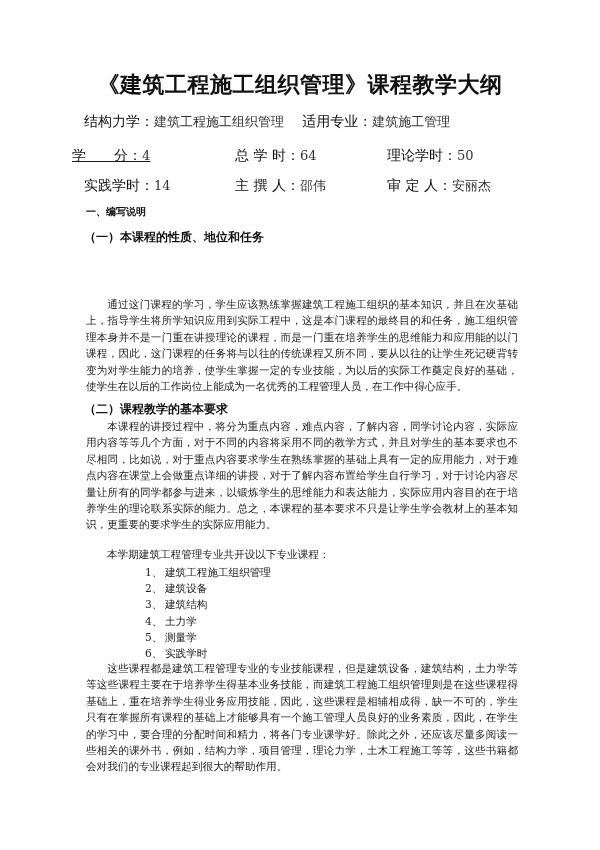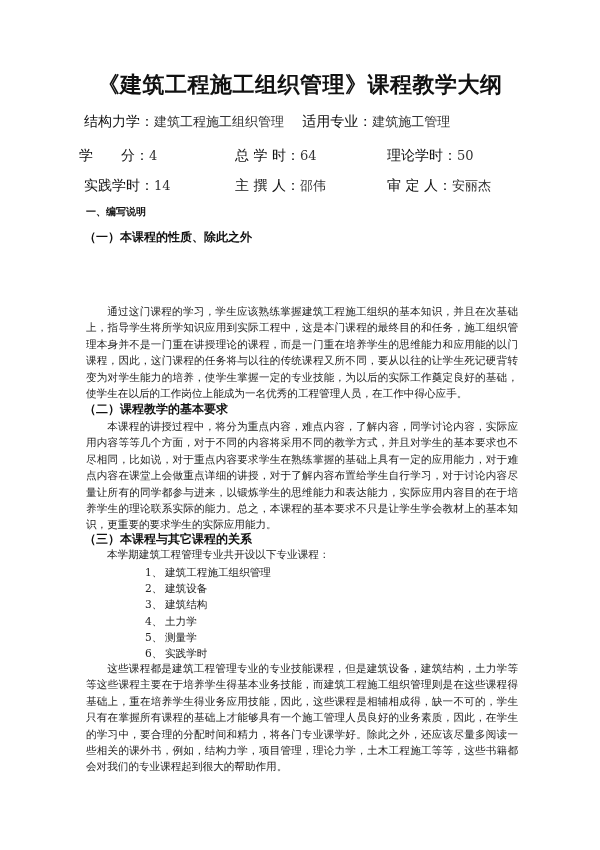--- a/index.html
+++ b/index.html
@@ -109,21 +109,21 @@
 <div class="page">
 
   <div class="title">《建筑工程施工组织管理》课程教学大纲</div>
 
   <div class="meta-row" style="top:113px;">
     <span class="meta-label">结构力学：</span><span class="meta-value">建筑工程施工组织管理</span>
     <span style="display:inline-block;width:10px;"></span>
     <span class="meta-label">适用专业：</span><span class="meta-value">建筑施工管理</span>
   </div>
 
-  <div class="meta-cell" style="left:79px; top:145px;">
+  <div class="meta-cell" style="left:72px; top:145px;text-decoration:underline;">
     <span class="meta-label">学　　分：</span><span class="meta-value">4</span>
   </div>
   <div class="meta-cell" style="left:235px; top:145px;">
     <span class="meta-label">总 学 时：</span><span class="meta-value">64</span>
   </div>
   <div class="meta-cell" style="left:387px; top:145px;">
     <span class="meta-label">理论学时：</span><span class="meta-value">50</span>
   </div>
 
   <div class="meta-cell" style="left:84px; top:175px;">
@@ -131,27 +131,26 @@
   </div>
   <div class="meta-cell" style="left:235px; top:175px;">
     <span class="meta-label">主 撰 人：</span><span class="meta-value">邵伟</span>
   </div>
   <div class="meta-cell" style="left:387px; top:175px;">
     <span class="meta-label">审 定 人：</span><span class="meta-value">安丽杰</span>
   </div>
 
   <div class="h1">一、编写说明</div>
 
-  <div class="h2" style="top:229px;">（一）本课程的性质、除此之外</div>
-  <p class="para" style="top:303px;">通过这门课程的学习，学生应该熟练掌握建筑工程施工组织的基本知识，并且在次基础上，指导学生将所学知识应用到实际工程中，这是本门课程的最终目的和任务，施工组织管理本身并不是一门重在讲授理论的课程，而是一门重在培养学生的思维能力和应用能的以门课程，因此，这门课程的任务将与以往的传统课程又所不同，要从以往的让学生死记硬背转变为对学生能力的培养，使学生掌握一定的专业技能，为以后的实际工作奠定良好的基础，使学生在以后的工作岗位上能成为一名优秀的工程管理人员，在工作中得心应手。</p>
+  <div class="h2" style="top:229px;">（一）本课程的性质、地位和任务</div>
+  <p class="para" style="top:296px;">通过这门课程的学习，学生应该熟练掌握建筑工程施工组织的基本知识，并且在次基础上，指导学生将所学知识应用到实际工程中，这是本门课程的最终目的和任务，施工组织管理本身并不是一门重在讲授理论的课程，而是一门重在培养学生的思维能力和应用能的以门课程，因此，这门课程的任务将与以往的传统课程又所不同，要从以往的让学生死记硬背转变为对学生能力的培养，使学生掌握一定的专业技能，为以后的实际工作奠定良好的基础，使学生在以后的工作岗位上能成为一名优秀的工程管理人员，在工作中得心应手。</p>
 
   <div class="h2" style="top:401px;text-align:right;">（二）课程教学的基本要求</div>
   <p class="para" style="top:418px;">本课程的讲授过程中，将分为重点内容，难点内容，了解内容，同学讨论内容，实际应用内容等等几个方面，对于不同的内容将采用不同的教学方式，并且对学生的基本要求也不尽相同，比如说，对于重点内容要求学生在熟练掌握的基础上具有一定的应用能力，对于难点内容在课堂上会做重点详细的讲授，对于了解内容布置给学生自行学习，对于讨论内容尽量让所有的同学都参与进来，以锻炼学生的思维能力和表达能力，实际应用内容目的在于培养学生的理论联系实际的能力。总之，本课程的基本要求不只是让学生学会教材上的基本知识，更重要的要求学生的实际应用能力。</p>
 
-  <div class="h2" style="top:531px;">（三）本课程与其它课程的关系</div>
   <div class="intro-line" style="top:548px;">本学期建筑工程管理专业共开设以下专业课程：</div>
 
   <ul class="list" style="top:564px;">
     <li><span class="num">1、</span><span>建筑工程施工组织管理</span></li>
     <li><span class="num">2、</span><span>建筑设备</span></li>
     <li><span class="num">3、</span><span>建筑结构</span></li>
     <li><span class="num">4、</span><span>土力学</span></li>
     <li><span class="num">5、</span><span>测量学</span></li>
     <li><span class="num">6、</span><span>实践学时</span></li>
   </ul>

